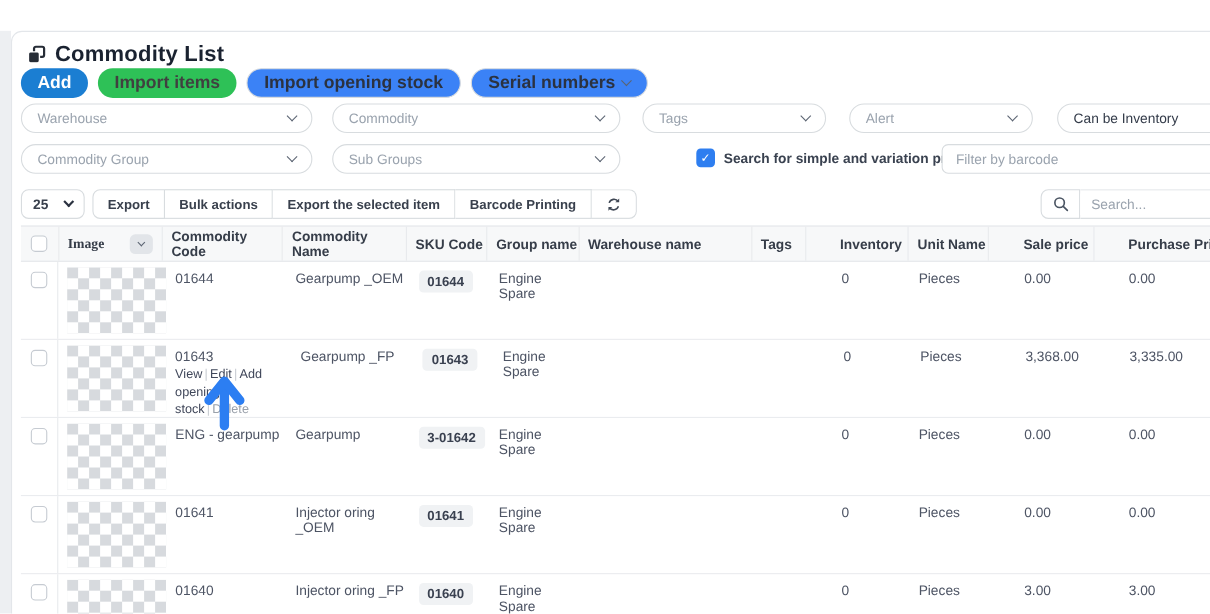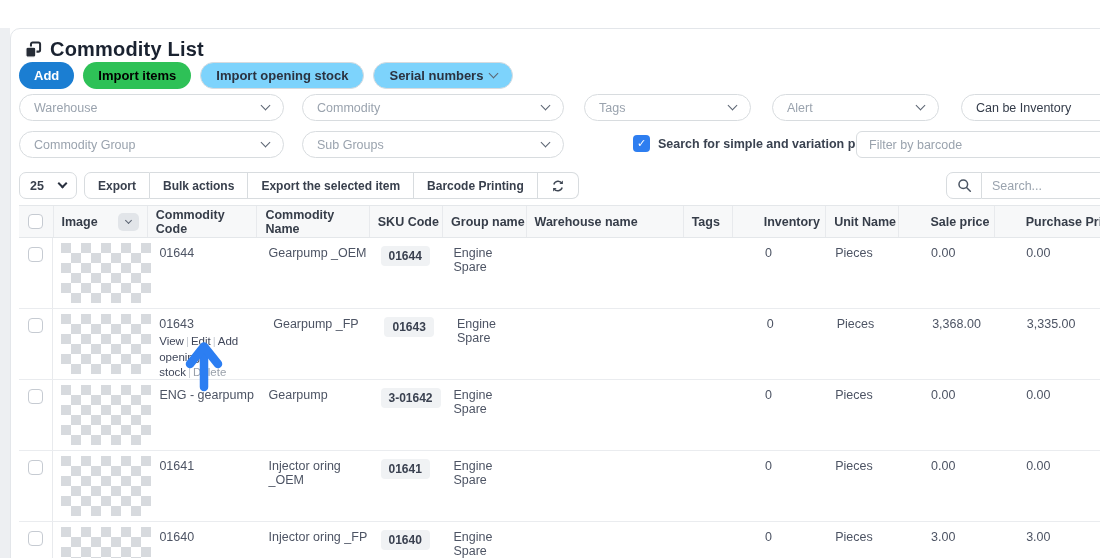--- a/index.html
+++ b/index.html
@@ -9,24 +9,24 @@
   .left-gutter { position:absolute; left:0; top:28px; width:10px; height:530px; background:#edeff2; }
   .card { position:absolute; left:10px; top:28px; width:1140px; height:560px;
     background:#fff; border:1px solid #e3e6ea; border-radius:10px 10px 0 0; }
 
   
   .title-row { position:absolute; left:14px; top:9px; display:flex; align-items:center; gap:8px; }
   .page-title { font-size:20px; font-weight:700; color:#1a2230; letter-spacing:.2px; }
 
   .btn-row { position:absolute; left:8px; top:33px; display:flex; gap:9px; }
   .pill { height:27px; display:inline-flex; align-items:center; border-radius:14px;
-    font-size:13px; font-weight:700; padding:0 15px; cursor:pointer; }
+    font-size:16px; font-weight:700; padding:0 15px; cursor:pointer; }
   .pill.blue { background:#1b7ed2; color:#fff; }
-  .pill.green { background:#2ec157; color:#000000; }
-  .pill.ghost { background:#7dd3fc; border:1px solid #d7dbdf; color:#2b3240; font-weight:600; }
+  .pill.green { background:#2ec157; color:#404040; }
+  .pill.ghost { background:#3b82f6; border:1px solid #d7dbdf; color:#2b3240; font-weight:600; }
   .pill .chev { margin-left:7px; }
 
   
   .chev { width:7px; height:7px; border-right:1.8px solid #5b6472; border-bottom:1.8px solid #5b6472;
     transform:rotate(45deg); display:inline-block; margin-top:-4px; }
 
   
   .frow { position:absolute; left:8px; right:0; height:27px; }
   .frow1 { top:65px; } .frow2 { top:102px; }
   .sel { position:absolute; height:27px; border:1px solid #d8dcdf; border-radius:14px;
@@ -72,21 +72,21 @@
     font-size:12.5px; font-weight:700; color:#363d49; border-right:1px solid #e8eaed; }
   .trow { display:flex; height:71px; border-bottom:1px solid #eaecef; align-items:flex-start; }
   .trow > div { padding-left:8px; padding-top:8px; font-size:12.5px; color:#4d5464; }
   .c-check { width:37px; display:flex; justify-content:center; padding-left:0 !important; }
   .thead .c-check { align-items:center; padding-top:0; }
   .trow  .c-check { padding-top:9px; border-right:1px solid #e8eaed; height:100%; }
   .c-image { width:100px; } .c-code { width:117px; } .c-name { width:120px; }
   .c-sku { width:78px; } .c-group { width:89px; } .c-wh { width:168px; }
   .c-tags { width:52px; } .c-inv { width:75px; } .c-unit { width:78px; }
   .c-sale { width:77px; } .c-pur { width:121px; }
-  .thead .c-image { justify-content:space-between; padding-right:8px; }
+  .thead .c-image { justify-content:space-between; padding-right:8px;font-family:Liberation Serif, serif; }
   .img-toggle { width:21px; height:18px; background:#e2e5e9; border-radius:5px;
     display:flex; align-items:center; justify-content:center; cursor:pointer; }
   .img-toggle .chev { width:5px; height:5px; border-width:1.6px; margin-top:-2px; }
   .cb { width:15px; height:15px; border:1.5px solid #c6cbd2; border-radius:4px; background:#fff; cursor:pointer; }
   .thumb { width:90px; height:60px; margin-top:-3px;
     background:conic-gradient(#fff 0 25%, #d7dade 0 50%, #fff 0 75%, #d7dade 0) 0 0 / 20px 20px; }
   .trow .c-image { padding-top:8px; }
   .sku-badge { background:#f0f2f4; border-radius:4px; padding:3px 8px; font-size:12px;
     font-weight:600; color:#3a4150; display:inline-block; }
   .c-group, .c-unit { color:#5f6675; }

